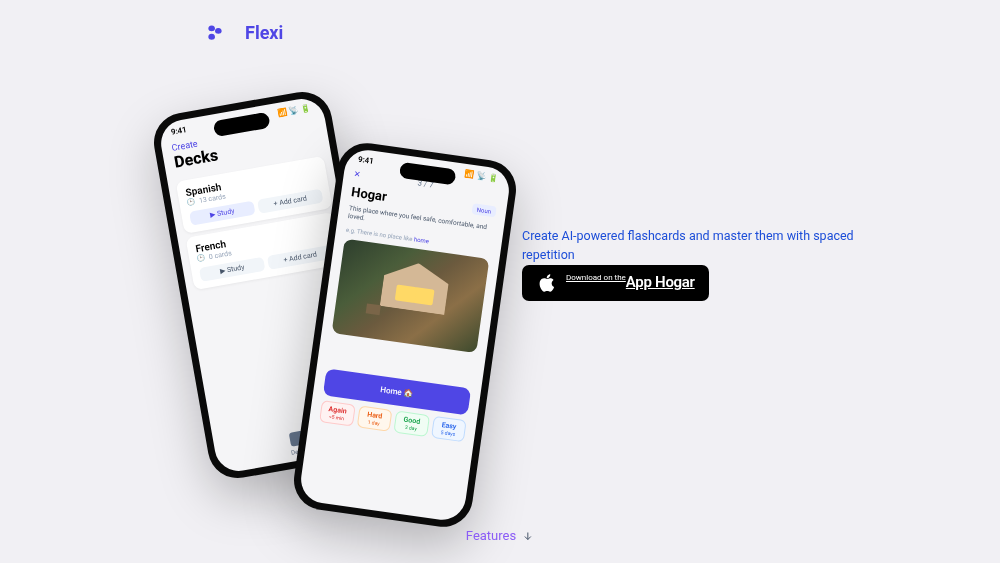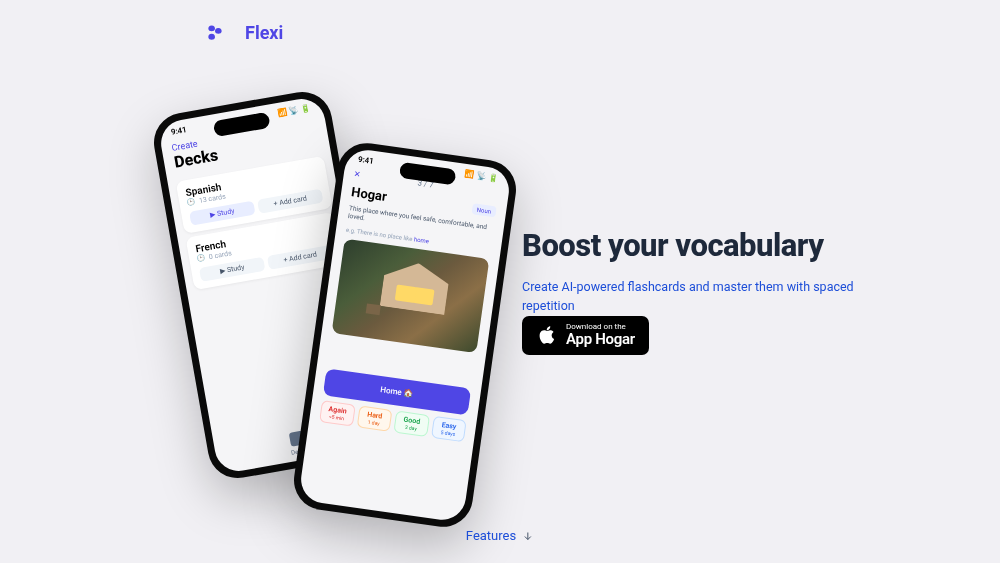--- a/index.html
+++ b/index.html
@@ -47,33 +47,33 @@
     display: inline-flex;
     align-items: center;
     gap: 8px;
     background: #000;
     color: #fff;
     padding: 7px 14px;
     border-radius: 7px;
     cursor: pointer;
   }
   .apple-icon { width: 22px; height: 22px; }
-  .app-store-text { display: flex; flex-direction: column; line-height: 1.1; }
+  .app-store-text { display: flex; flex-direction: row; line-height: 1.1; text-decoration: underline; }
   .app-store-small { font-size: 8px; }
   .app-store-big { font-size: 15px; font-weight: 600; letter-spacing: -0.3px; }
   .features-link {
     position: absolute;
     bottom: 20px;
     left: 50%;
     transform: translateX(-50%);
     display: flex;
     align-items: center;
     gap: 6px;
     font-size: 13px;
-    color: #1d4ed8;
+    color: #8b5cf6;
     cursor: pointer;
   }
   .mockups {
     position: absolute;
     top: 90px;
     left: 170px;
     width: 340px;
     height: 420px;
   }
   .phone {
@@ -326,21 +326,20 @@
         <div class="p2-diff-btn diff-easy">
           <span class="lbl">Easy</span>
           <span class="sub">5 days</span>
         </div>
       </div>
     </div>
   </div>
 </div>
 
 <div class="hero-content">
-  <h1 class="hero-title">Boost your vocabulary</h1>
   <p class="hero-subtitle">Create AI-powered flashcards and master them with spaced repetition</p>
   <div class="app-store-btn">
     <svg class="apple-icon" viewBox="0 0 24 24" fill="#fff">
       <path d="M17.05 12.5c0-2.5 2-3.7 2.1-3.8-1.1-1.7-2.9-1.9-3.5-1.9-1.5-.2-2.9.9-3.7.9s-1.9-.9-3.2-.8c-1.6 0-3.1.9-4 2.4-1.7 3-.4 7.4 1.2 9.8.8 1.2 1.8 2.5 3.1 2.4 1.2 0 1.7-.8 3.2-.8s1.9.8 3.2.8 2.2-1.2 3-2.4c.9-1.4 1.3-2.7 1.3-2.8-.1 0-2.6-1-2.7-3.8zm-2.5-7c.7-.8 1.1-2 1-3.1-1 0-2.1.7-2.8 1.5-.6.7-1.2 1.9-1 3 1.1.1 2.1-.6 2.8-1.4z"></path>
     </svg>
     <div class="app-store-text">
       <span class="app-store-small">Download on the</span>
       <span class="app-store-big">App Hogar</span>
     </div>
   </div>

